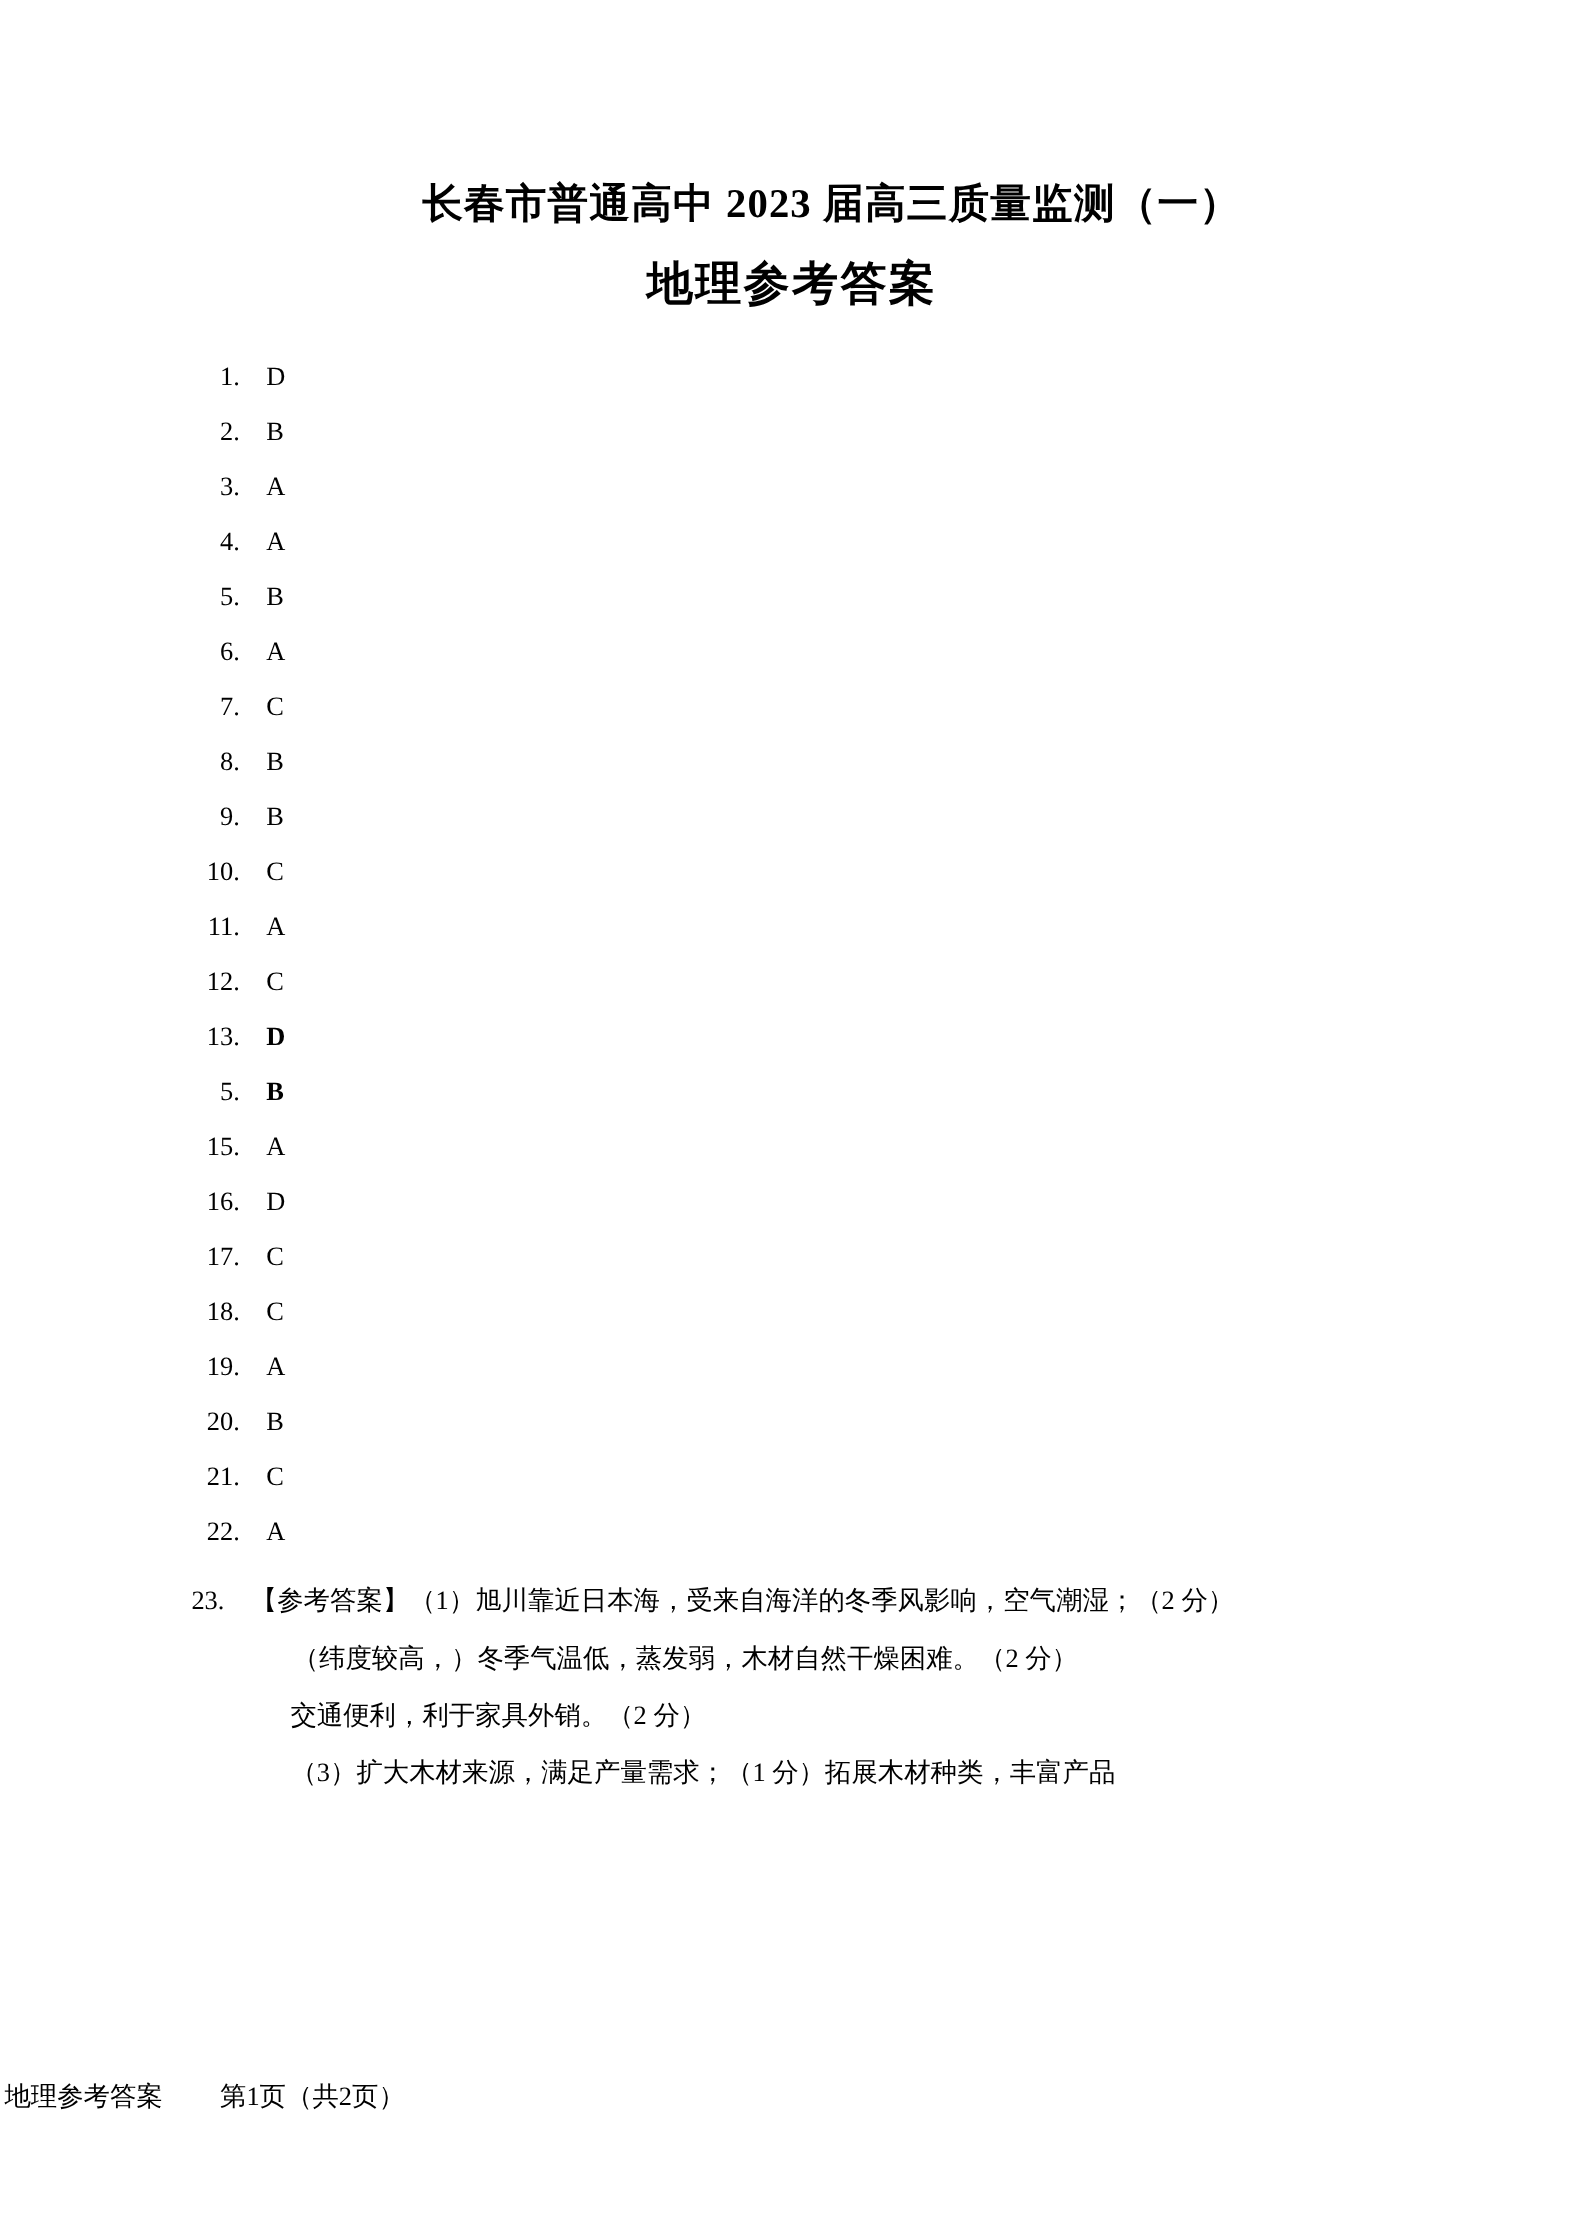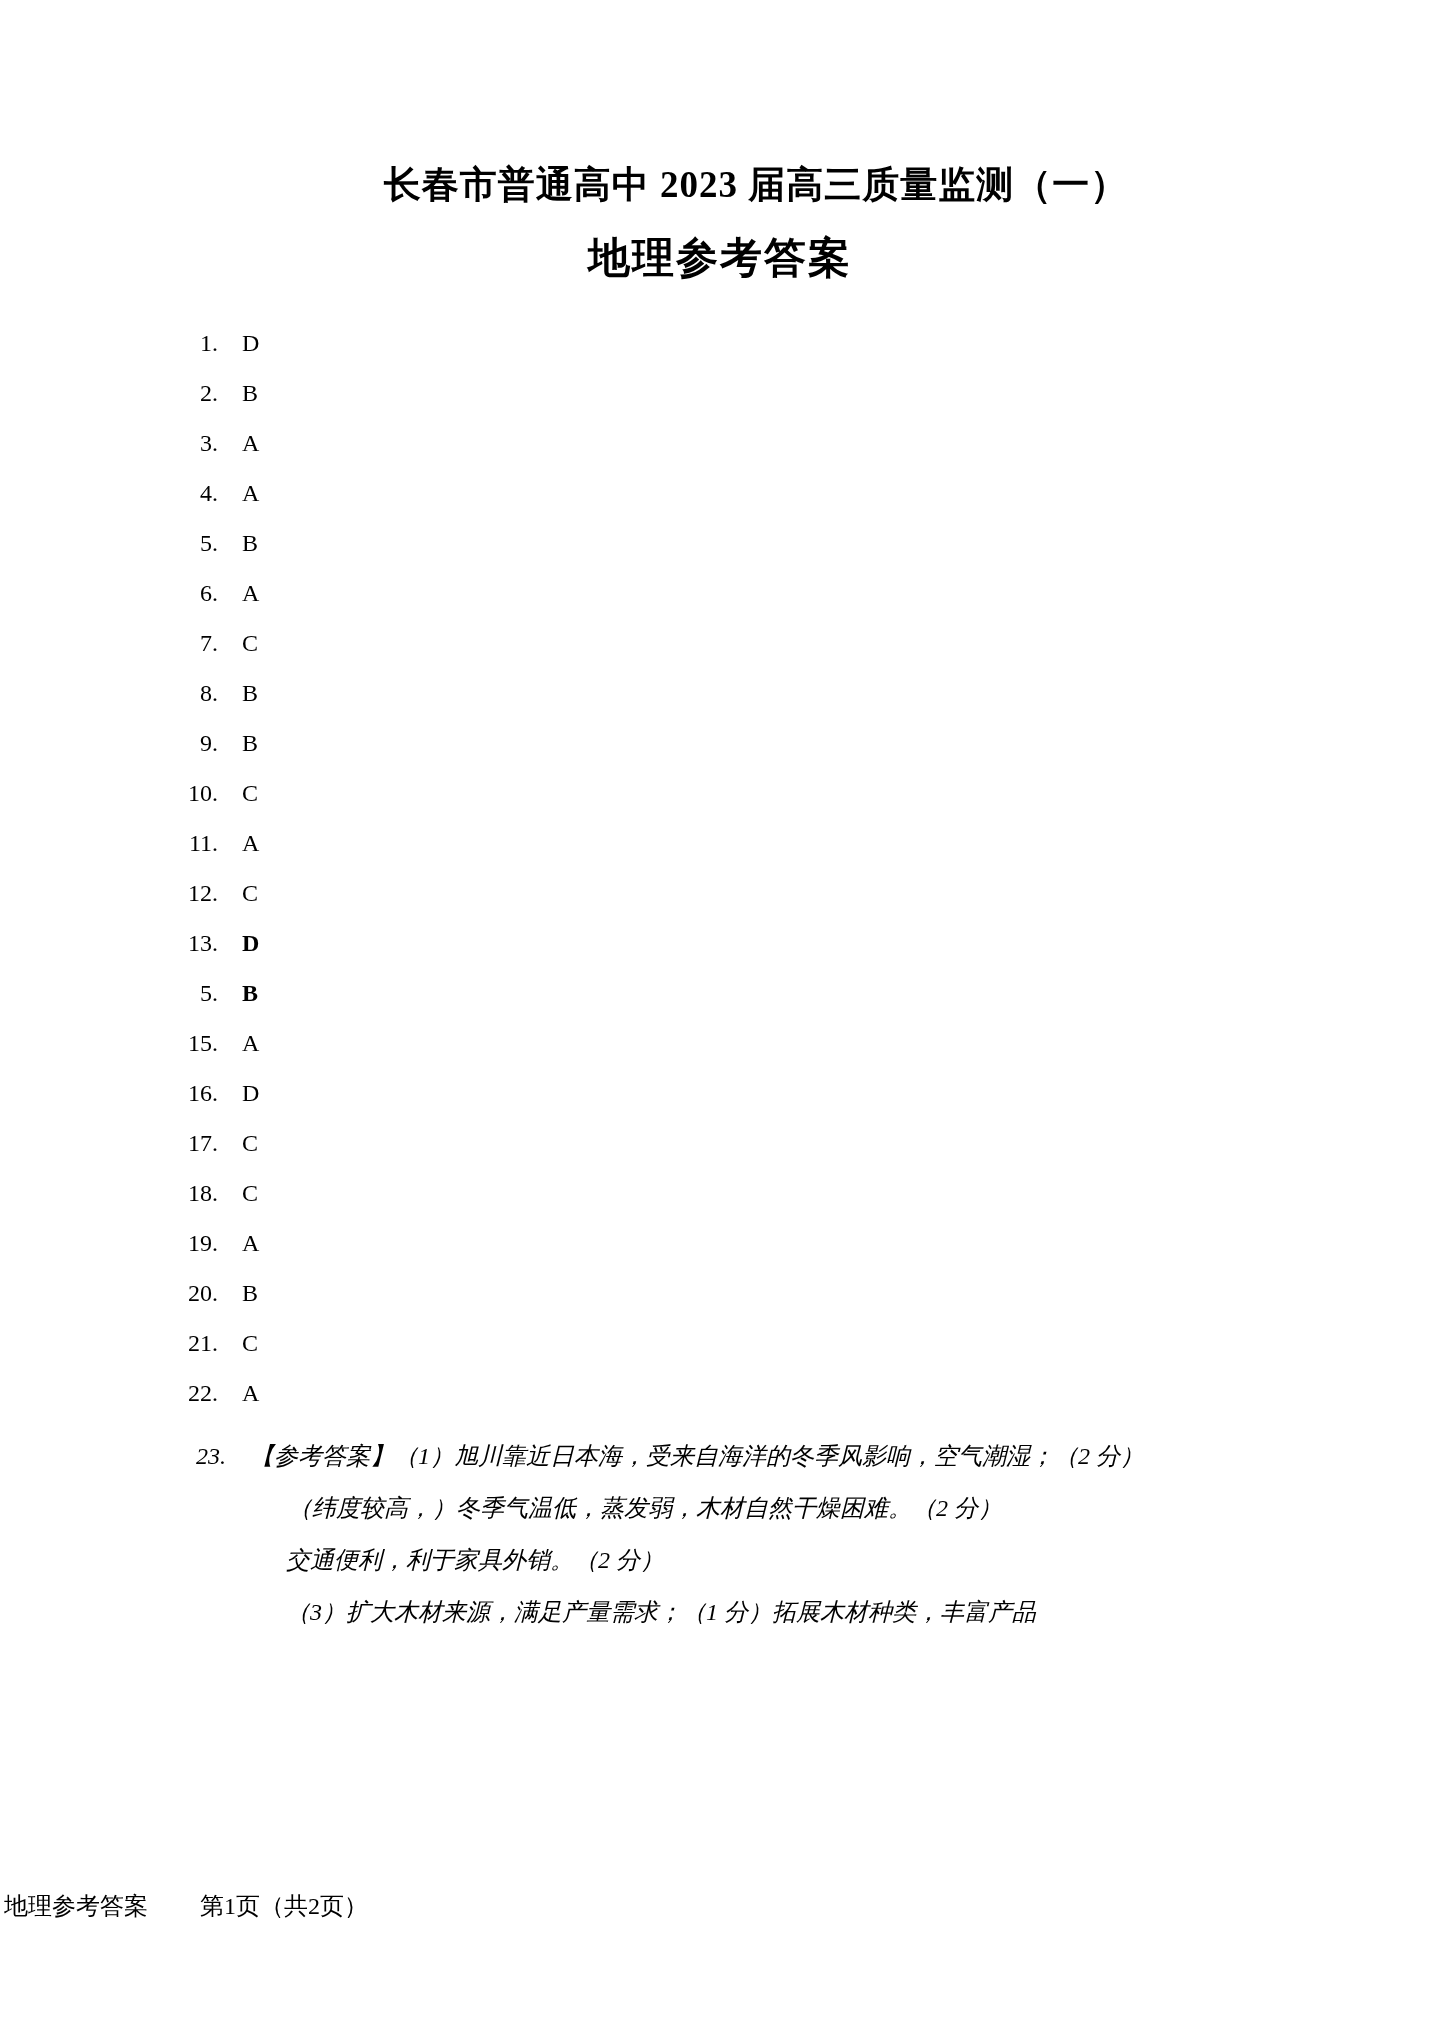--- a/index.html
+++ b/index.html
@@ -64,26 +64,25 @@
   }
   .answer-val {
     padding-left: 18px;
     font-family: "Liberation Serif", serif;
   }
   .answer-val.bold {
     font-weight: bold;
   }
   .qblock {
     position: absolute;
-    left: 178px;
+    left: 156px;
     top: 1430px;
     width: 1120px;
     font-size: 24px;
     line-height: 52px;
-    font-style: italic;
   }
   .qblock-head {
     display: flex;
     align-items: flex-start;
   }
   .qblock-num {
     width: 48px;
     text-align: right;
     padding-right: 6px;
     flex: 0 0 auto;

